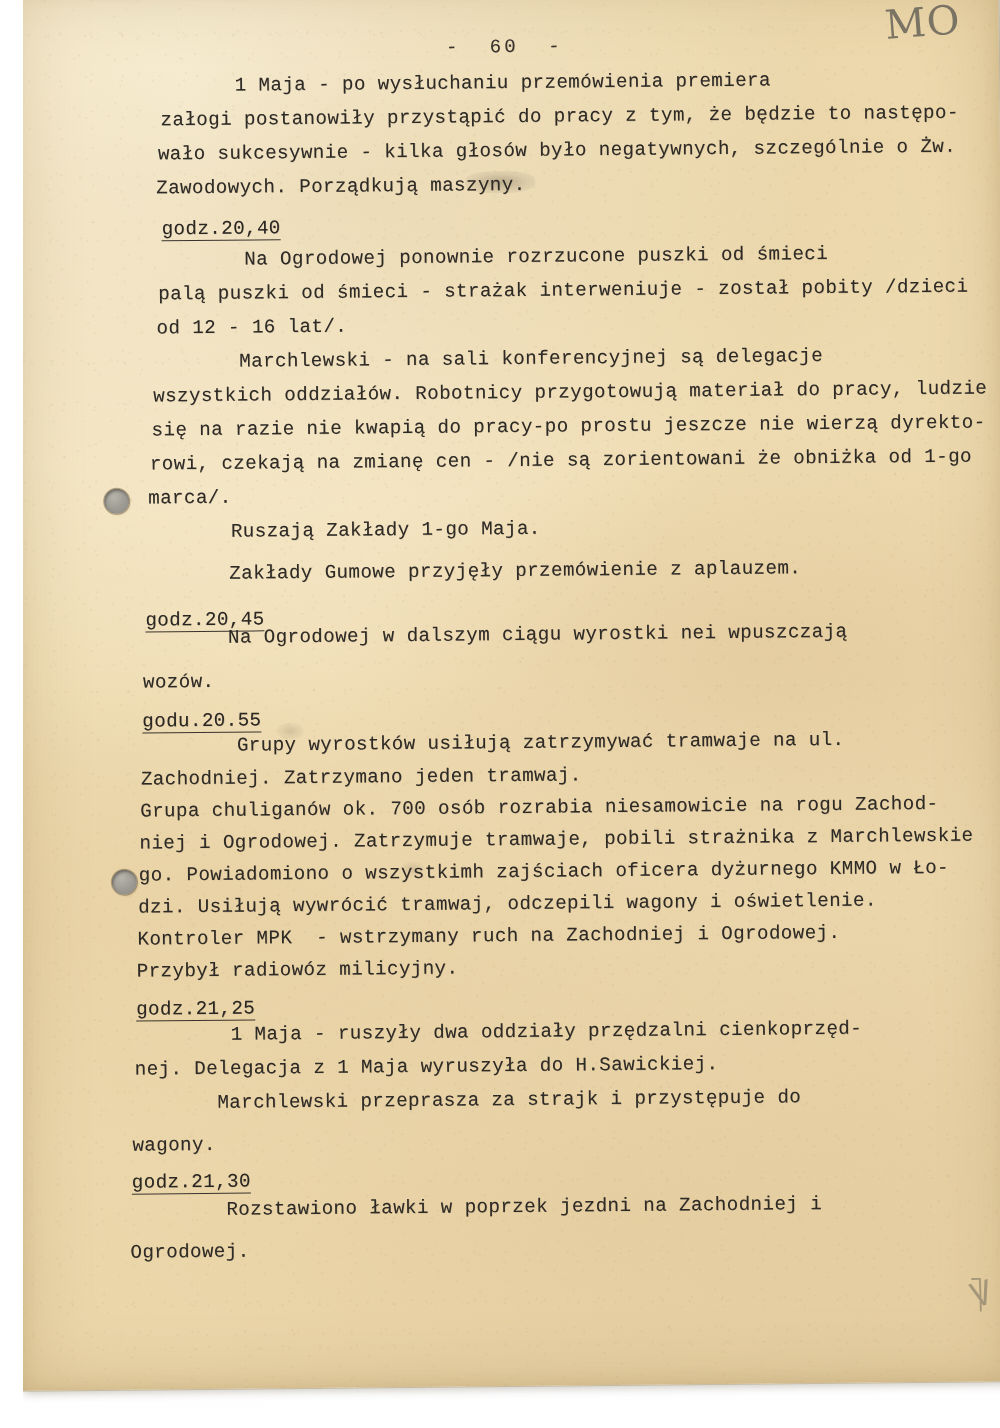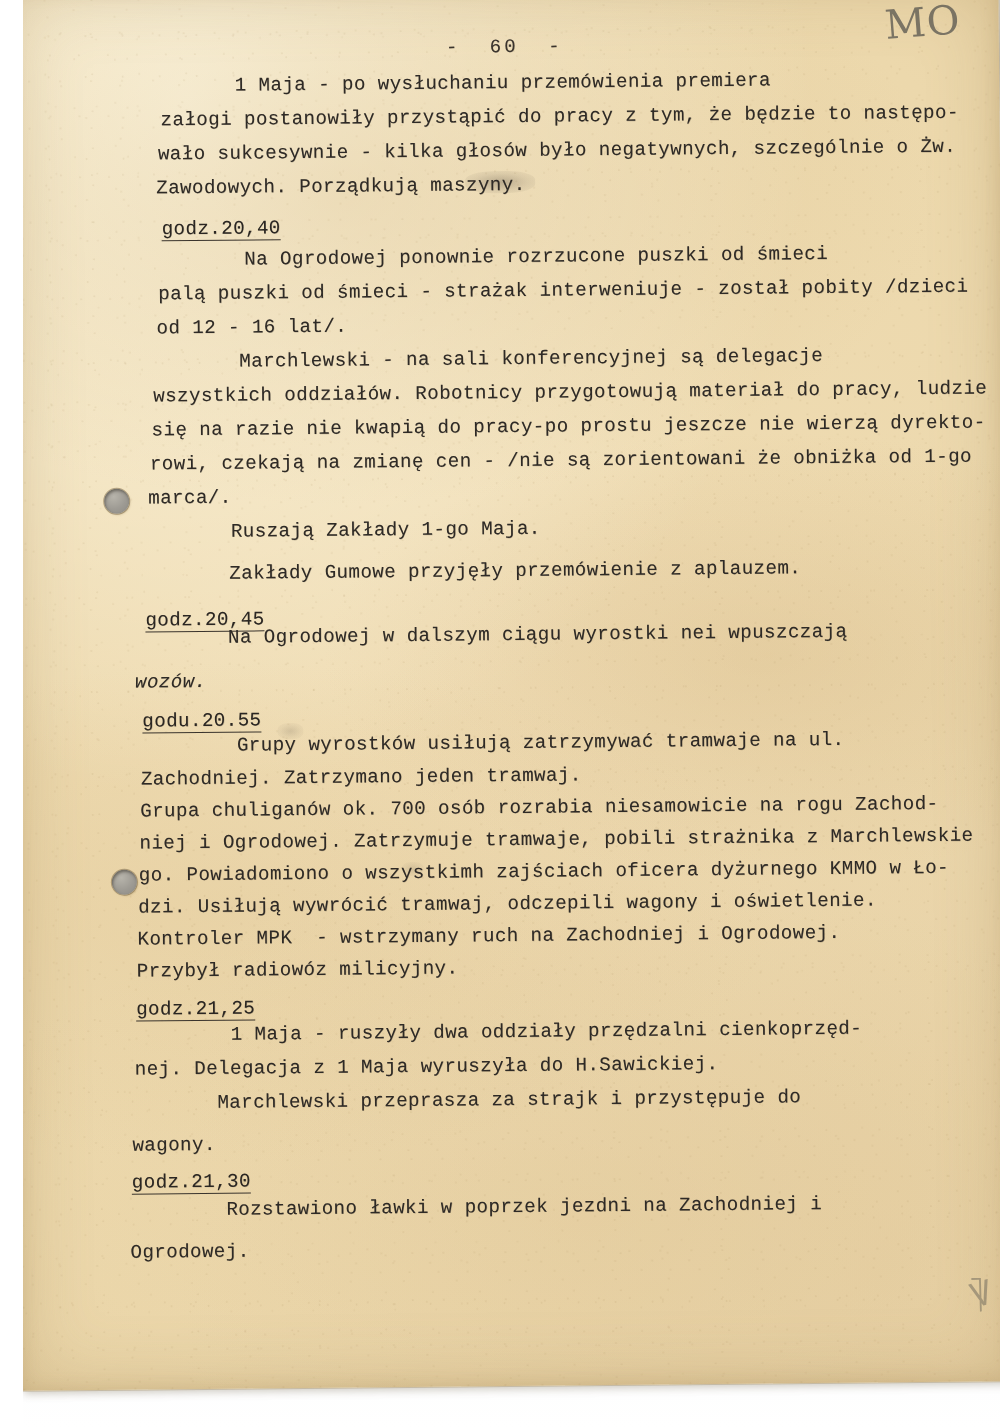--- a/index.html
+++ b/index.html
@@ -194,21 +194,21 @@
       <div class="line" style="left:141px; top:398px;">wszystkich oddziałów. Robotnicy przygotowują materiał do pracy, ludzie</div>
       <div class="line" style="left:139px; top:432px;">się na razie nie kwapią do pracy-po prostu jeszcze nie wierzą dyrekto-</div>
       <div class="line" style="left:137px; top:466px;">rowi, czekają na zmianę cen - /nie są zorientowani że obniżka od 1-go</div>
       <div class="line" style="left:135px; top:500px;">marca/.</div>
       <div class="line" style="left:134px; top:534px;">       Ruszają Zakłady 1-go Maja.</div>
       <div class="line" style="left:132px; top:576px;">       Zakłady Gumowe przyjęły przemówienie z aplauzem.</div>
 
       
       <div class="time-head" style="left:131px; top:622px;">godz.20,45</div>
       <div class="line" style="left:130px; top:640px;">       Na Ogrodowej w dalszym ciągu wyrostki nei wpuszczają</div>
-      <div class="line" style="left:120px; top:684px;font-style:italic;">wozów.</div>
+      <div class="line" style="left:128px; top:684px;">wozów.</div>
 
       
       <div class="time-head" style="left:127px; top:723px;">godu.20.55</div>
       <div class="line" style="left:126px; top:748px;">        Grupy wyrostków usiłują zatrzymywać tramwaje na ul.</div>
       <div class="line" style="left:125px; top:781px;">Zachodniej. Zatrzymano jeden tramwaj.</div>
       <div class="line" style="left:124px; top:813px;">Grupa chuliganów ok. 700 osób rozrabia niesamowicie na rogu Zachod-</div>
       <div class="line" style="left:123px; top:845px;">niej i Ogrodowej. Zatrzymuje tramwaje, pobili strażnika z Marchlewskie</div>
       <div class="line" style="left:122px; top:877px;">go. Powiadomiono o wszystkimh zajściach oficera dyżurnego KMMO w Ło-</div>
       <div class="line" style="left:121px; top:909px;">dzi. Usiłują wywrócić tramwaj, odczepili wagony i oświetlenie.</div>
       <div class="line" style="left:120px; top:941px;">Kontroler MPK  - wstrzymany ruch na Zachodniej i Ogrodowej.</div>

